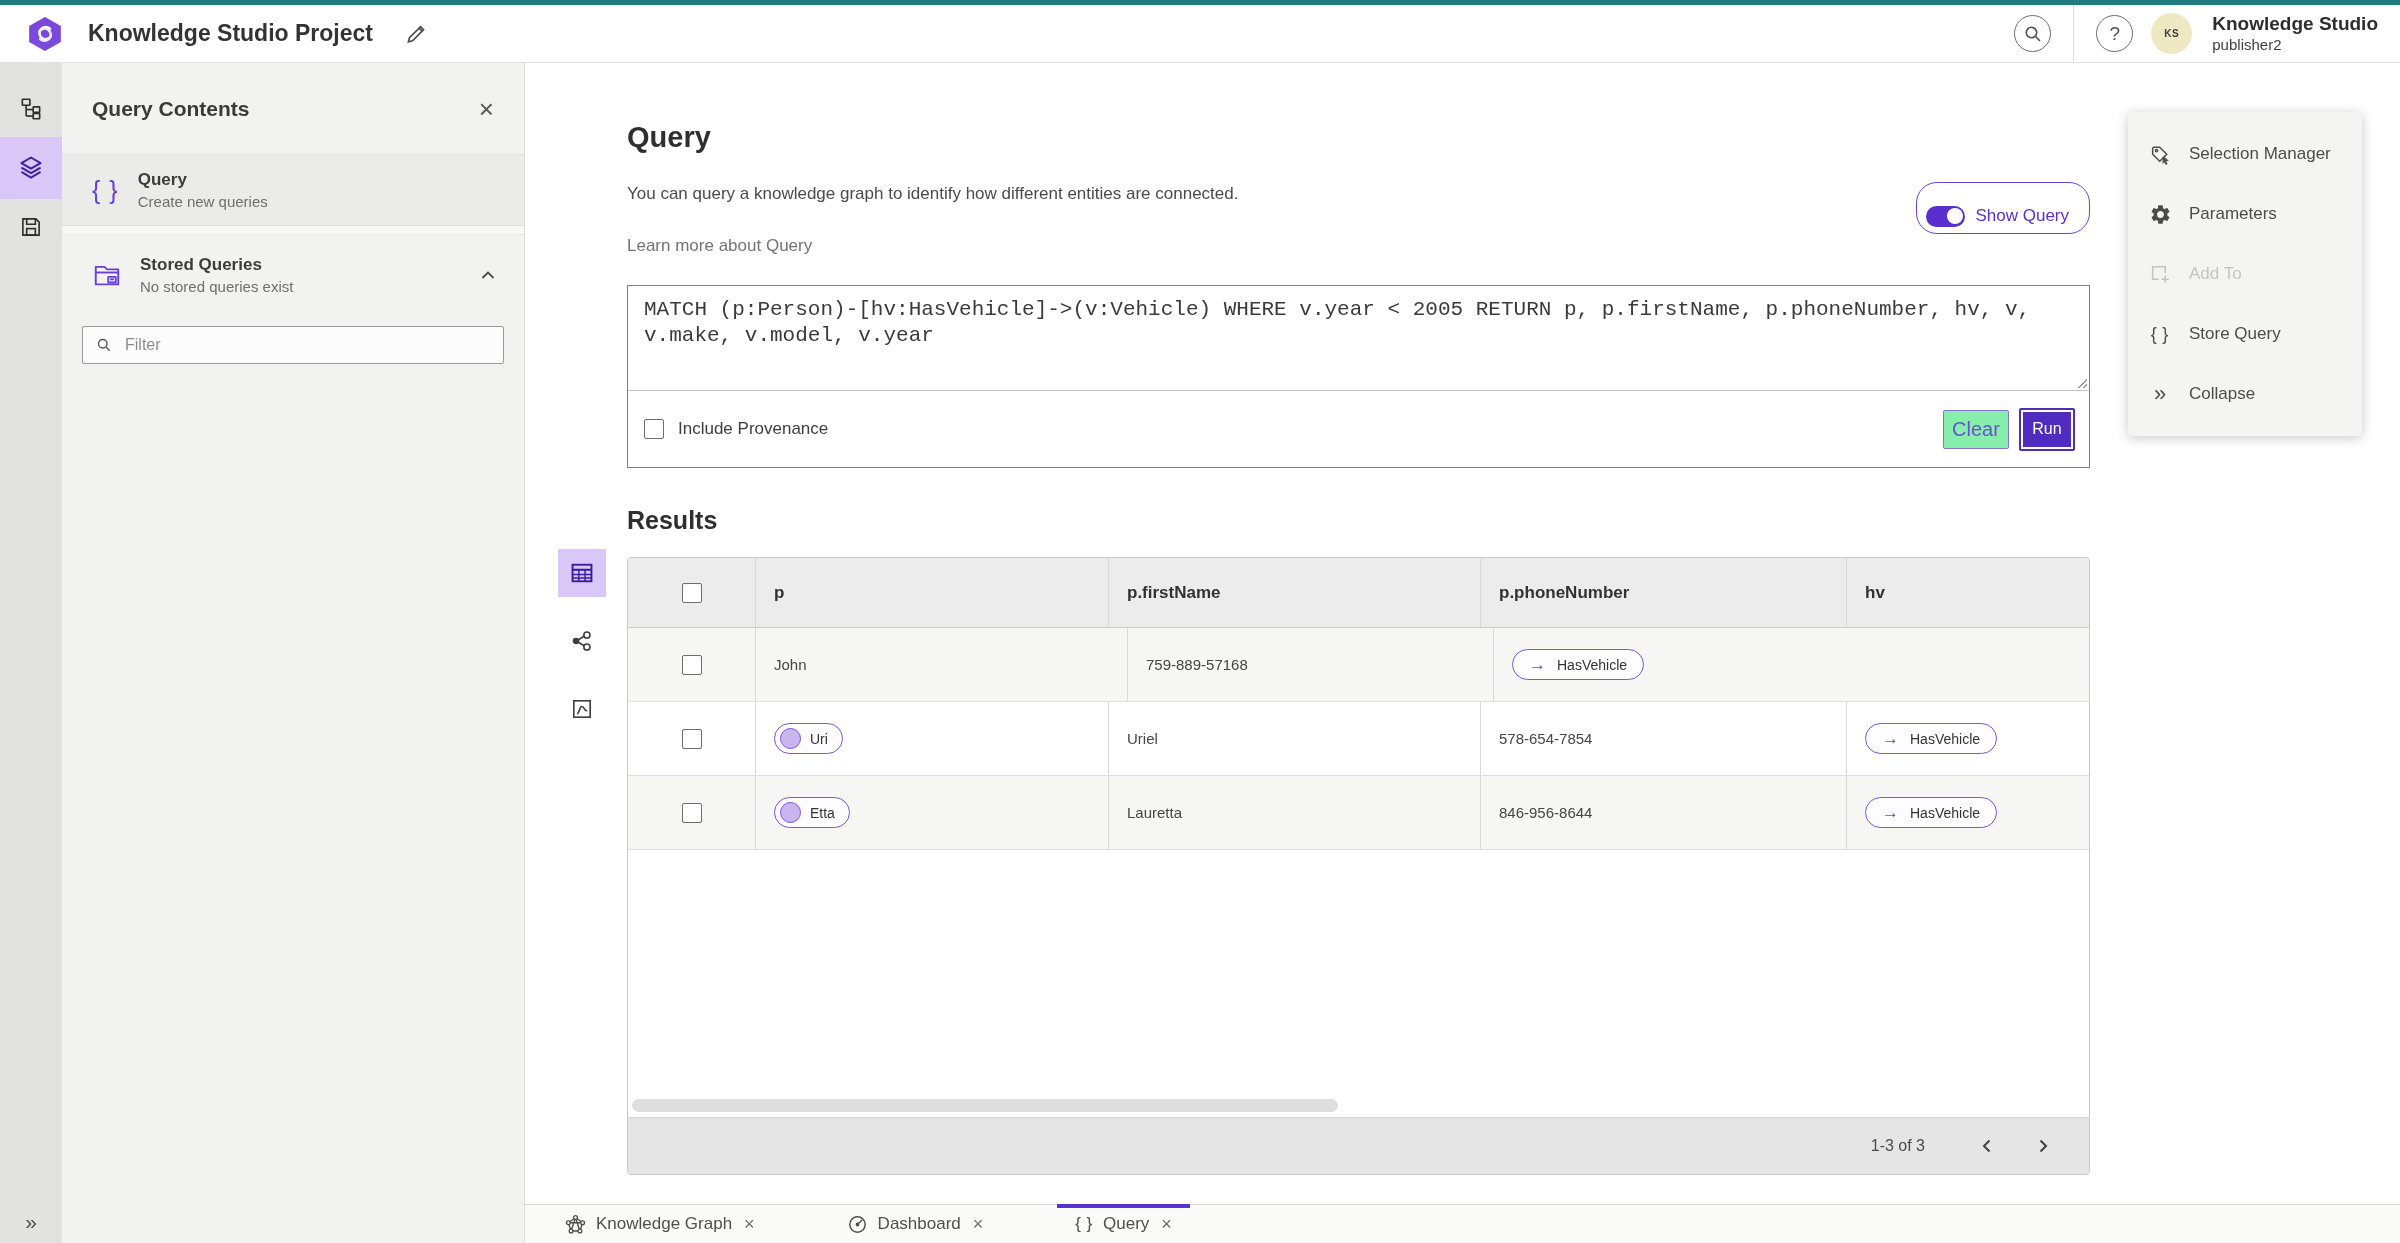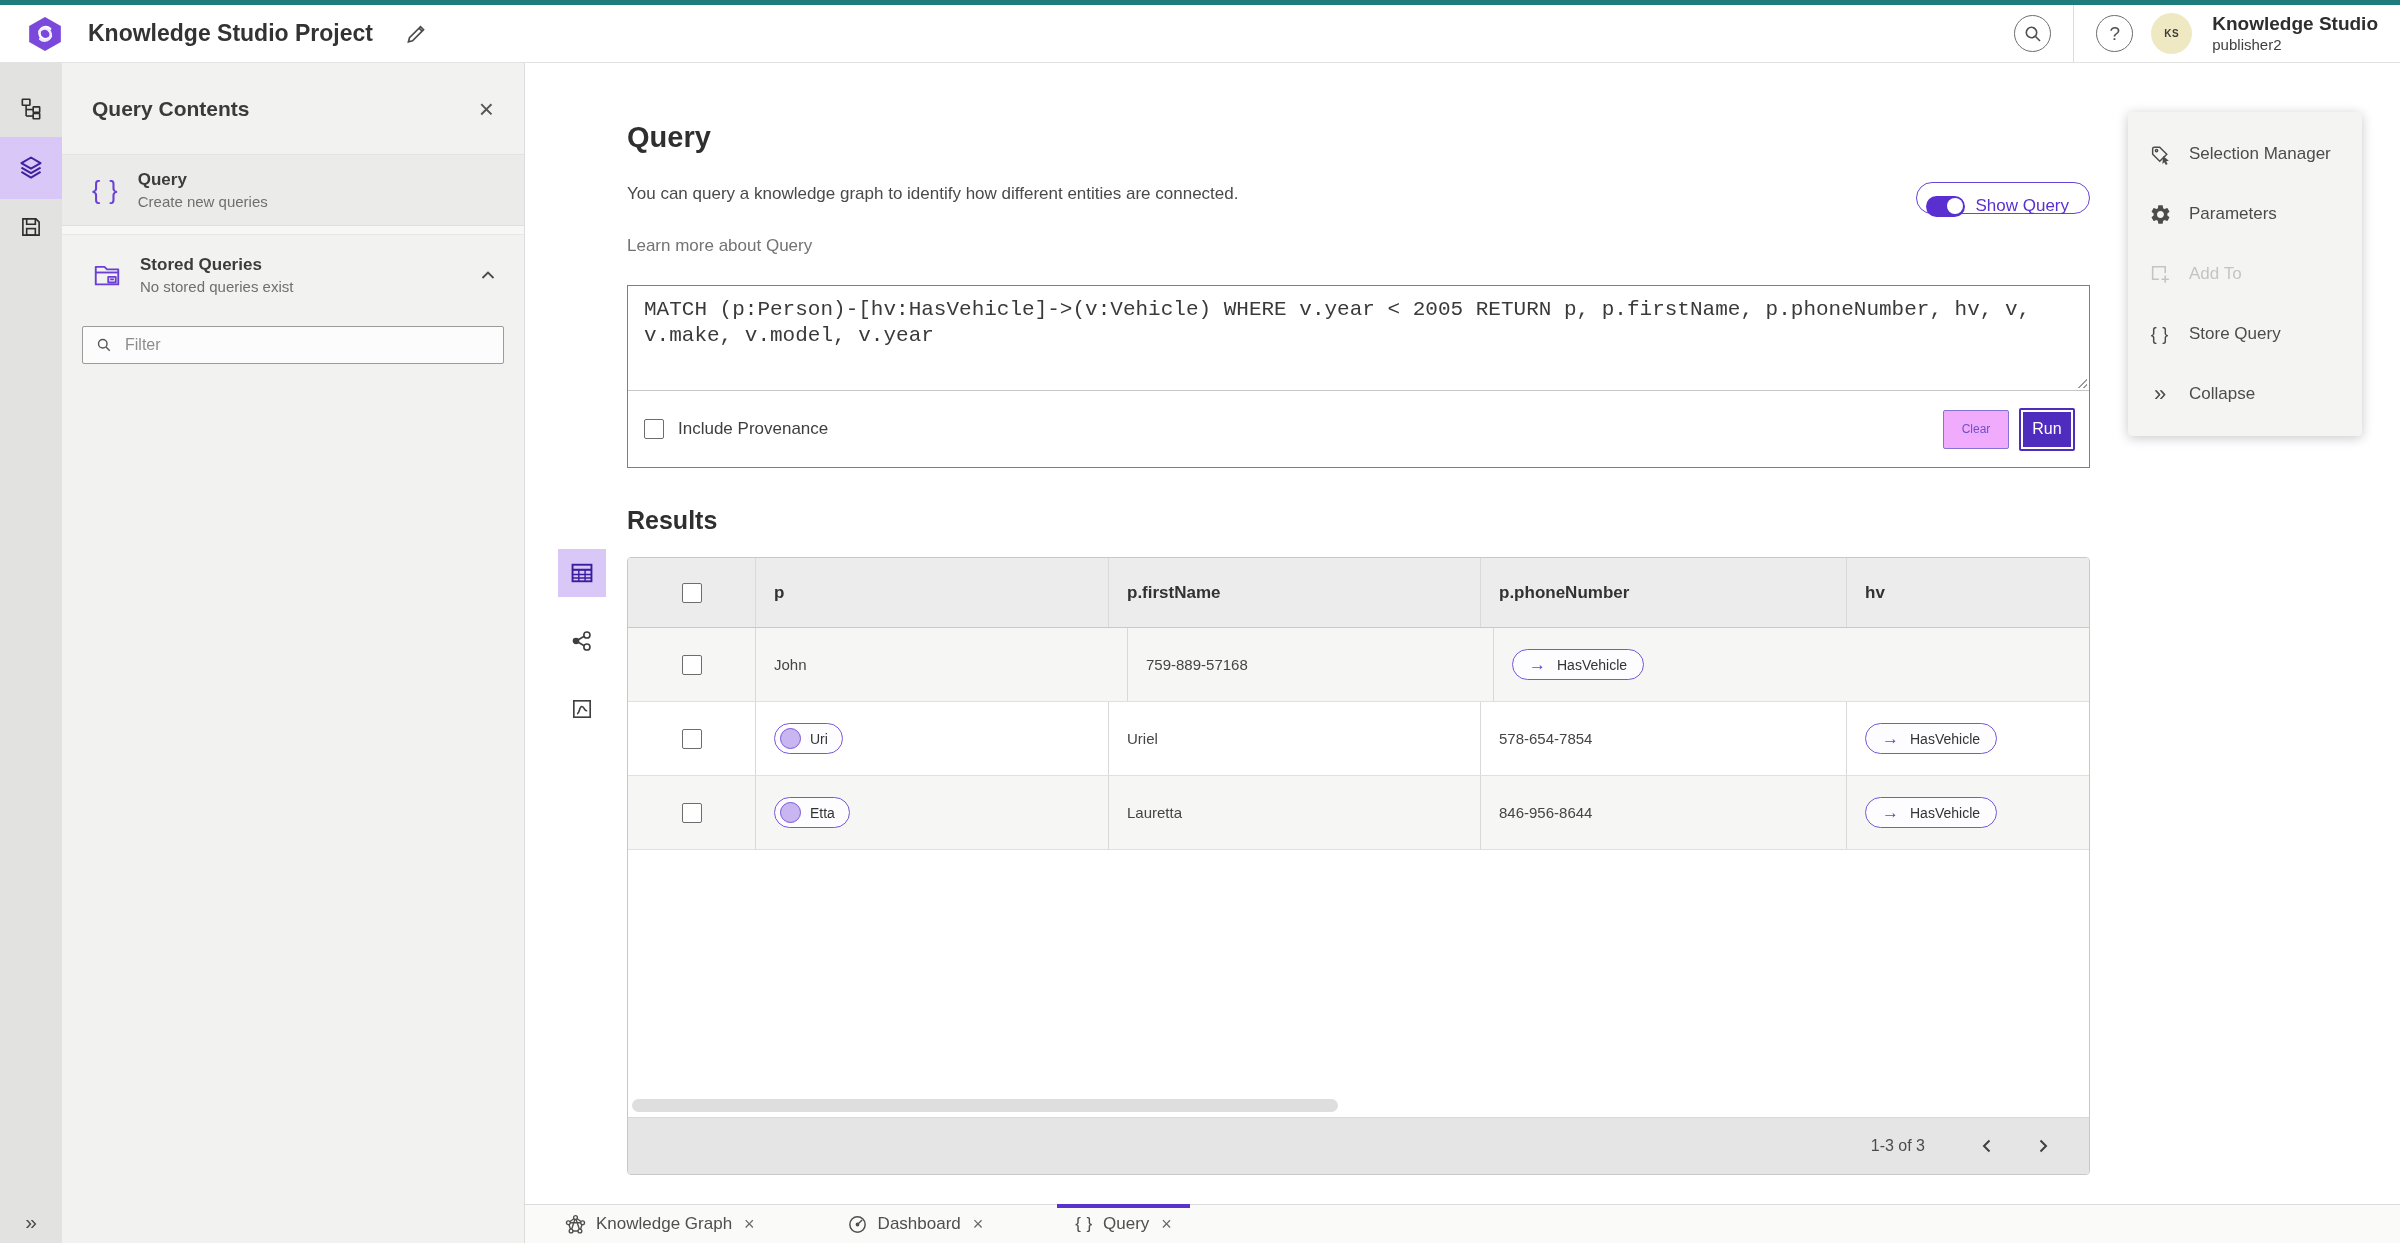--- a/index.html
+++ b/index.html
@@ -74,42 +74,42 @@
 
   
   .main { flex:1; position:relative; display:flex; flex-direction:column; background:#fff; min-width:0; }
   .content { position:relative; padding-left:102px; width:1565px; }
 
   .page-title { margin:58px 0 0; font-size:29px; font-weight:700; color:#2f2f2f; }
   .desc { margin:30px 0 0; font-size:17px; color:#4a4a4a; }
   .learn-link { display:inline-block; margin-top:32px; font-size:17px; color:#737373; text-decoration:none; cursor:pointer; }
 
   .show-query {
-    position:absolute; right:0; top:119px; height:32px; padding:16px 20px 0 9px;
+    position:absolute; right:0; top:119px; height:52px; padding:16px 20px 0 9px;
     border:1.5px solid #6a43d8; border-radius:21px; background:#fff;
     display:flex; align-items:center; gap:10px; color:#5a2fd0; font-size:17px;
   }
   .switch { width:39px; height:21px; border-radius:11px; background:#5a2fd0; position:relative; }
   .knob { position:absolute; right:2.5px; top:2.5px; width:16px; height:16px; border-radius:50%; background:#fff; }
 
   .query-box { margin-top:29px; width:1463px; border:1px solid #7f7f7f; background:#fff; }
   .query-text-wrap { position:relative; }
   .query-textarea {
     display:block; width:100%; height:105px; border:none; border-bottom:1px solid #c7c7c7;
     resize:none; padding:11px 16px; outline:none; background:#fff;
     font-family:"Liberation Mono", monospace; font-size:21px; line-height:1.25; color:#3a3a3a;
   }
   .grip { position:absolute; right:2px; bottom:3px; width:11px; height:11px;
     clip-path:polygon(100% 0,100% 100%,0 100%);
     background:repeating-linear-gradient(-45deg,#fff 0 2px,#9a9a9a 2px 3.5px); }
   .query-footer { height:76px; display:flex; align-items:center; padding:0 14px 0 16px; }
   .checkbox { width:20px; height:20px; border:1.5px solid #6d6d6d; border-radius:2px; background:#fff; padding:0; }
   .prov-label { margin-left:14px; font-size:17px; color:#3e3e3e; }
   .footer-buttons { margin-left:auto; display:flex; align-items:center; gap:10px; }
-  .btn-clear { min-width:66px; height:39px; background:#f0abfc; border:1px solid #8672d6; color:#6a52cf; font-size:12px; border-radius:2px; }
+  .btn-clear { min-width:66px; height:39px; background:#86efac; border:1px solid #8672d6; color:#6a52cf; font-size:20px; border-radius:2px; }
   .btn-run { min-width:56px; height:43px; background:#4f2bbe; border:2px solid #4f2bbe; box-shadow:inset 0 0 0 2px #fff; color:#fff; font-size:16px; border-radius:2px; }
 
   .results-title { margin:38px 0 0; font-size:25px; font-weight:700; color:#2f2f2f; }
 
   
   .table-card { margin-top:22px; width:1463px; height:618px; border:1px solid #c8c8c8; border-radius:4px; position:relative; overflow:hidden; background:#fff; }
   .thead { display:flex; height:70px; background:#ececec; border-bottom:1px solid #c9c9c9; }
   .th, .td { display:flex; align-items:center; padding:0 18px; border-right:1px solid #d9d9d9; }
   .th { font-size:17px; font-weight:600; color:#323232; }
   .td { font-size:15px; color:#454545; }

